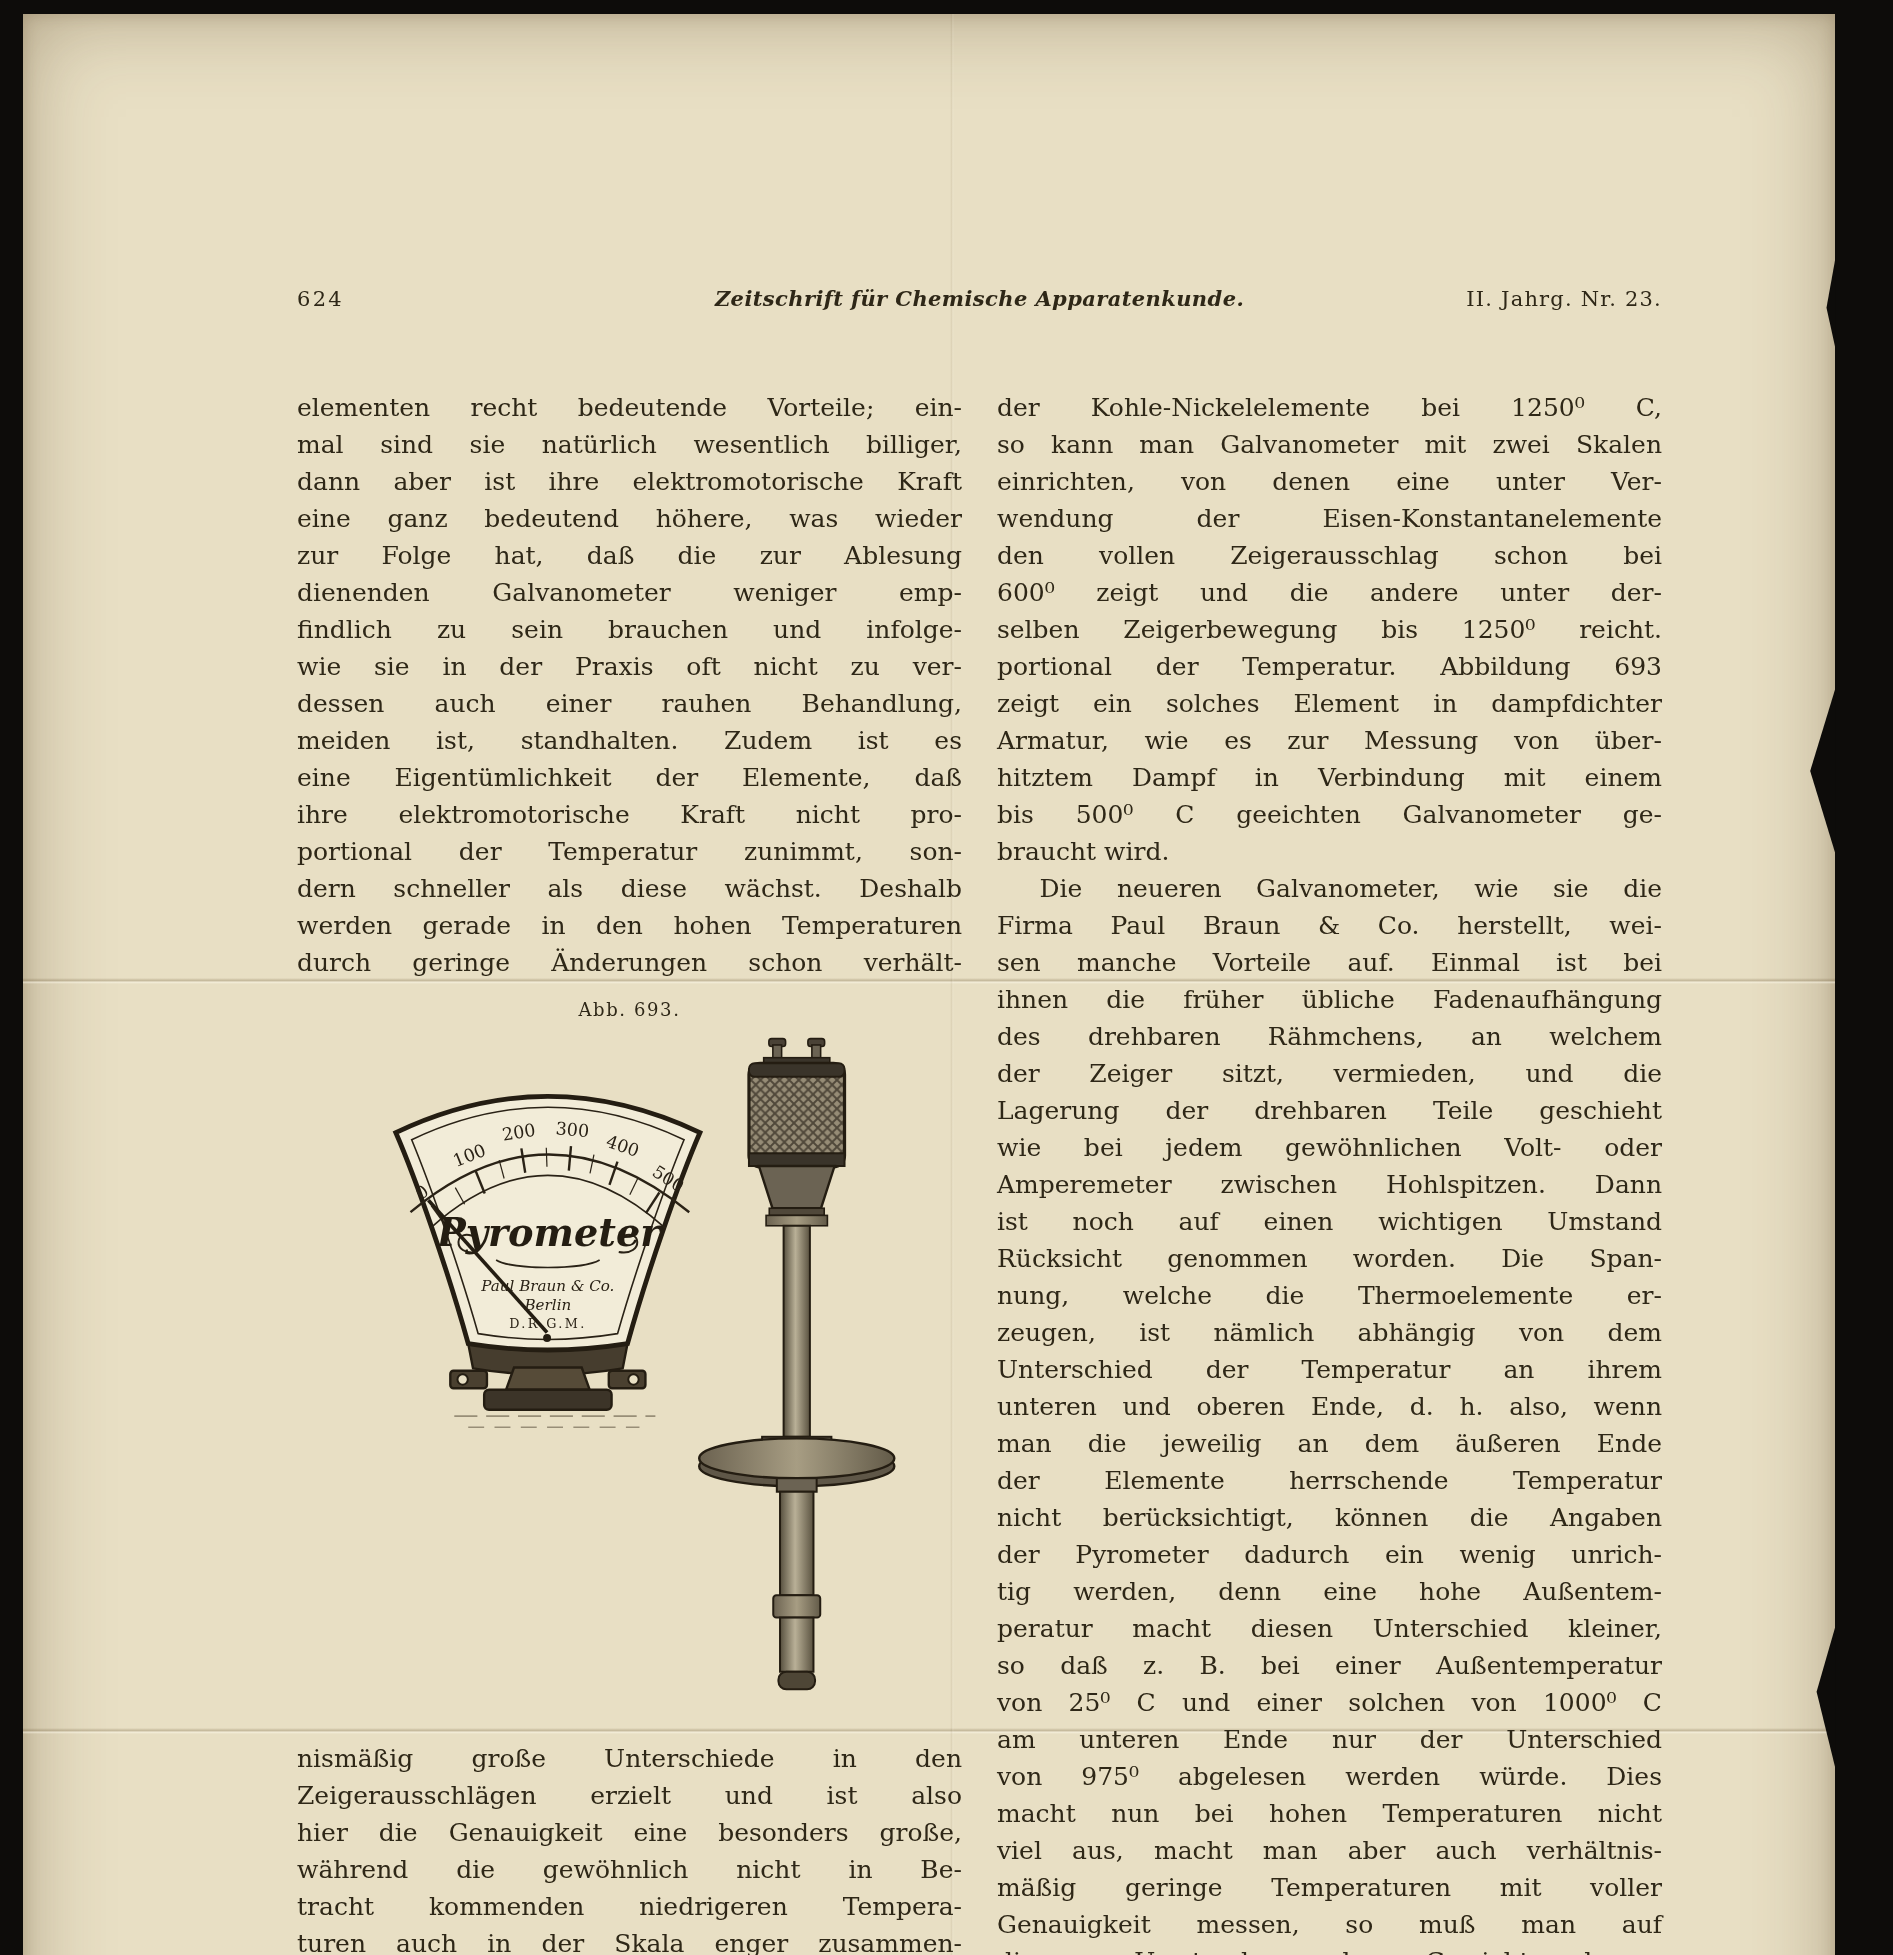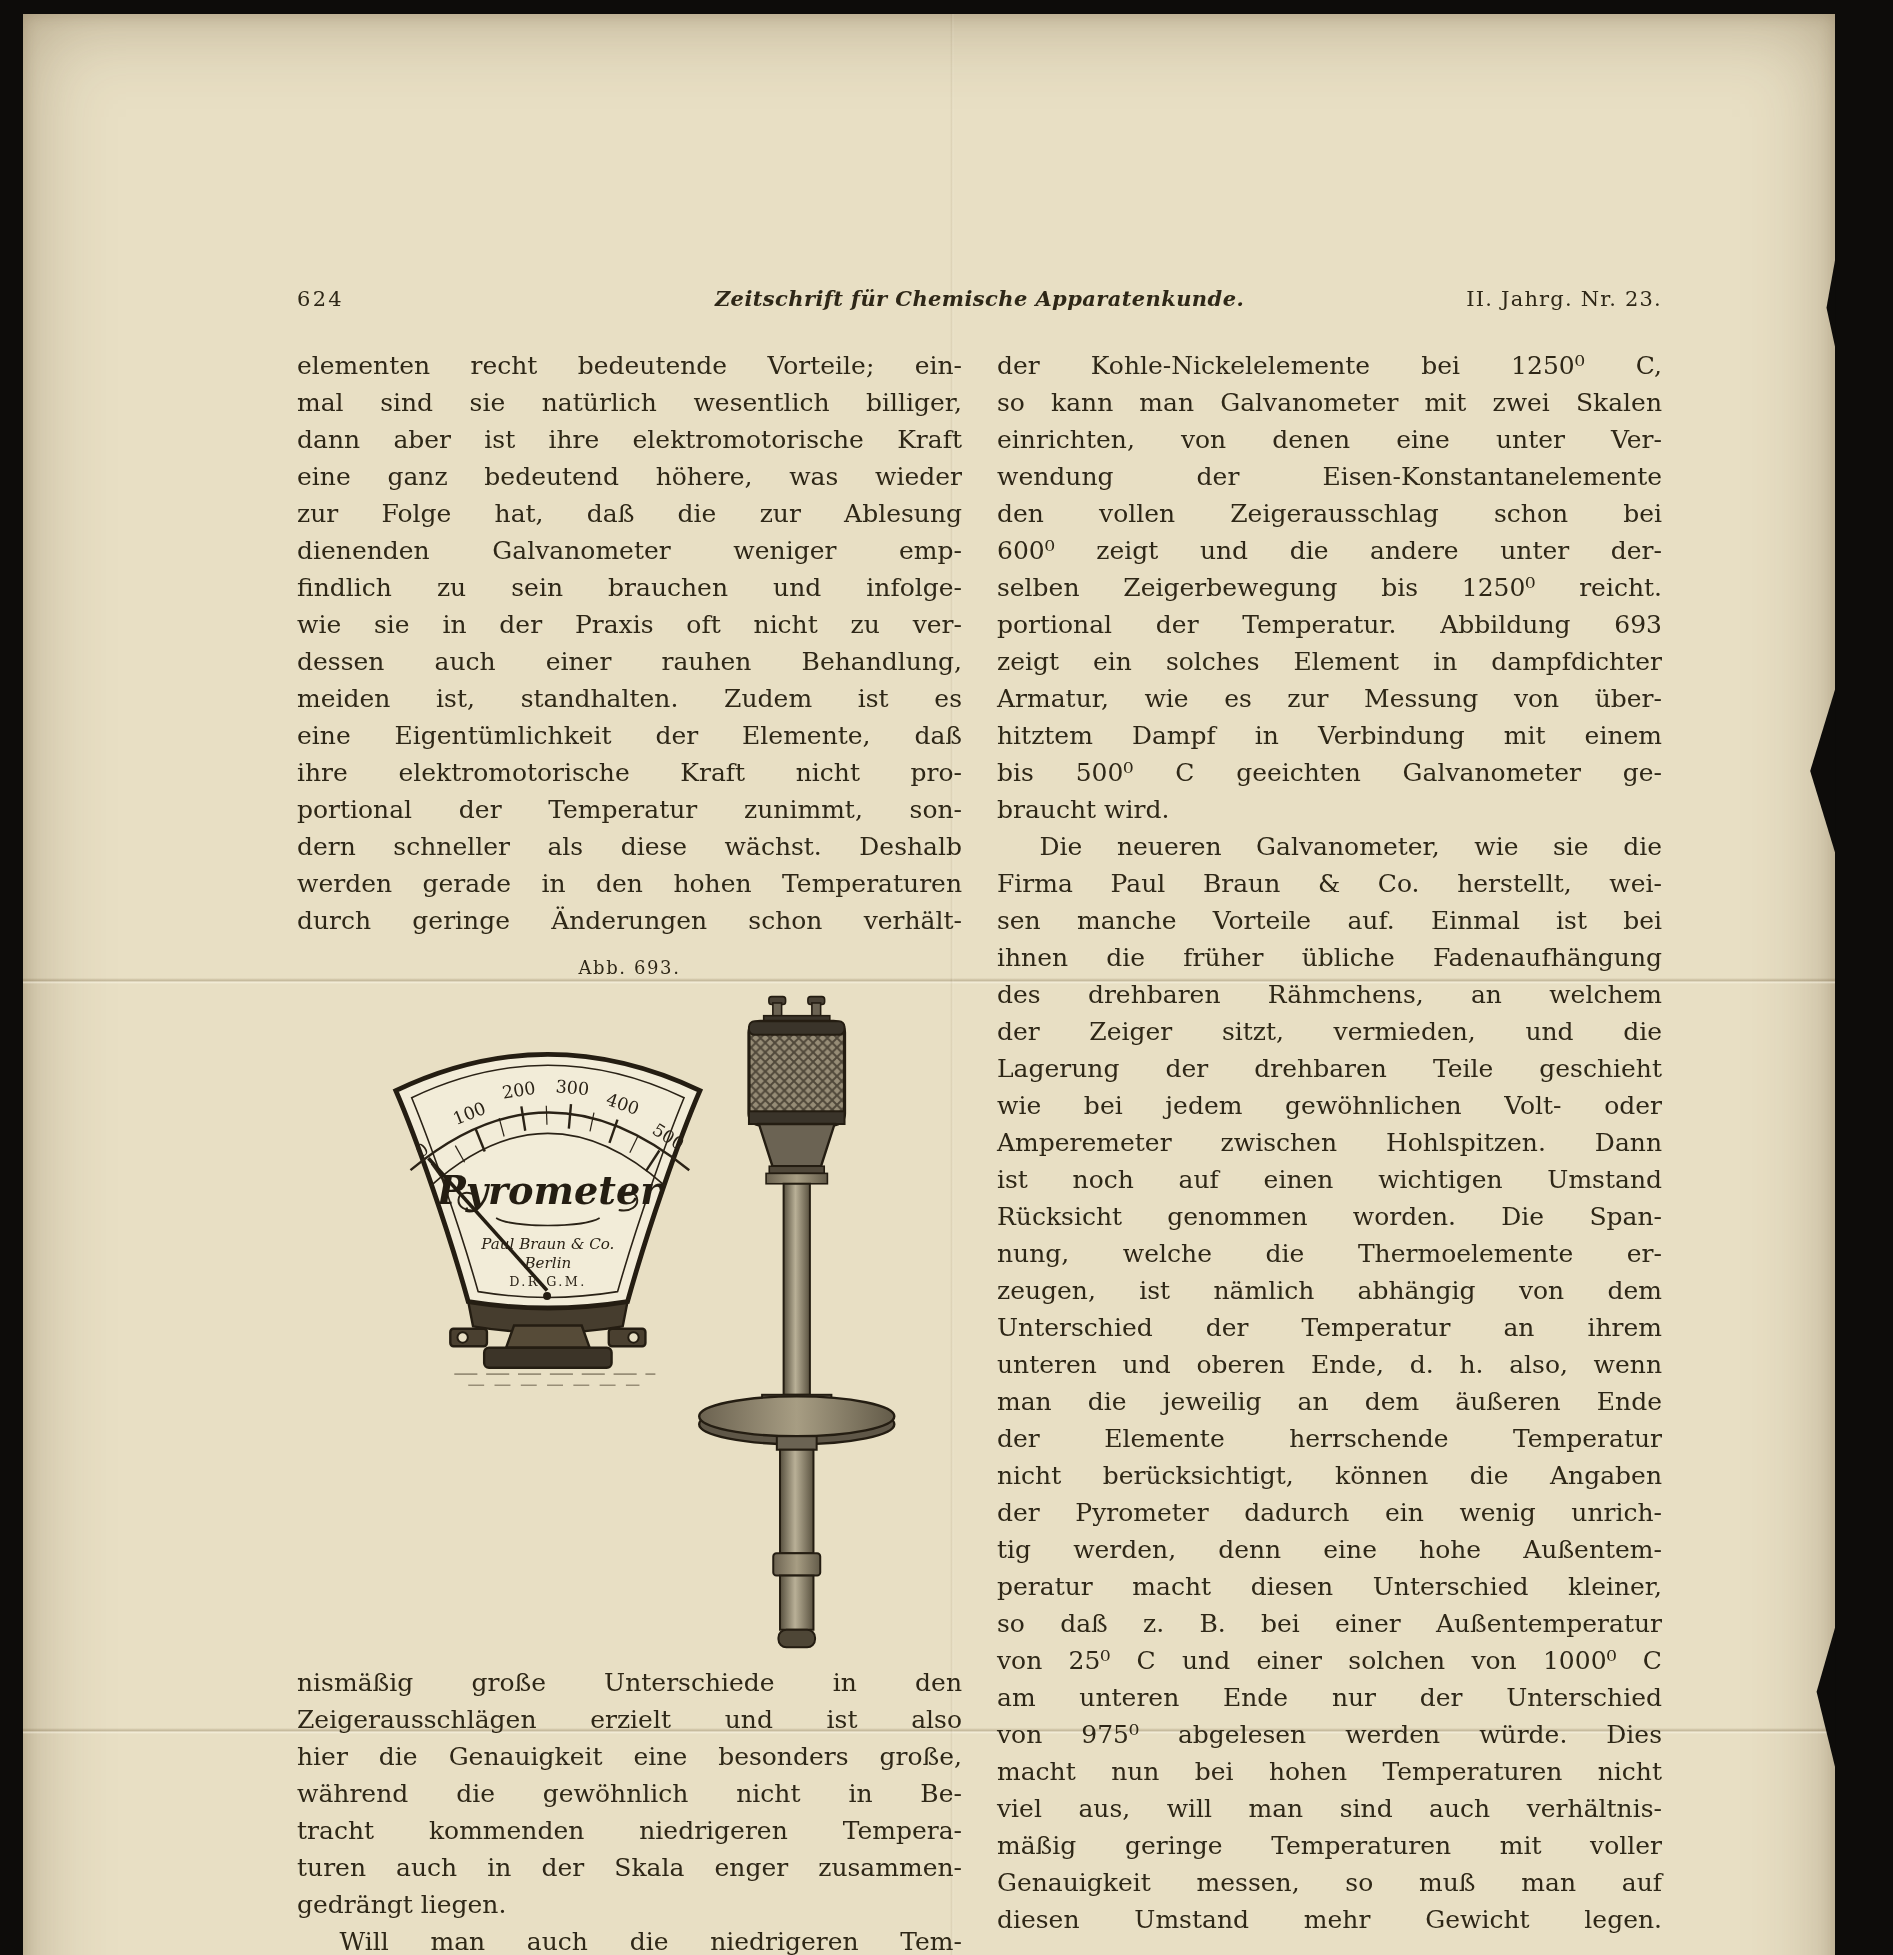--- a/index.html
+++ b/index.html
@@ -22,21 +22,21 @@
   .tear.t3{right:-0.8px;top:242px;width:13.3px;height:94px;clip-path:polygon(100% 0, 30% 55%, 100% 100%);}
 
   .content{position:absolute;left:274px;top:258px;width:1365px;}
   .pghead{display:grid;grid-template-columns:1fr auto 1fr;align-items:baseline;font-size:21px;}
   .pgnum{justify-self:start;letter-spacing:2.3px;}
   .jtitle{justify-self:center;font-weight:bold;letter-spacing:0.4px;font-style:italic;}
   .issue{justify-self:end;letter-spacing:1.2px;margin-top:15px;}
 
   .cols{display:flex;gap:35px;margin-top:36px;}
   .col{flex:1 1 0;min-width:0;}
-  .textblock{font-size:25px;line-height:37px;}
+  .textblock{font-size:25px;line-height:37px;margin-top:42px;}
   .tl{text-align:justify;text-align-last:justify;white-space:normal;}
   .tl.pend{text-align-last:left;}
   .tl.pstart{text-indent:1.7em;}
 
   .fig{margin:18px 0 7.8px 0;}
   .fig figcaption{text-align:center;font-size:18px;letter-spacing:1.6px;margin:11px 0 17px 0;}
   .fig svg{display:block;width:100%;height:auto;}
 
   
   .ln{stroke:#2a2216;fill:none;}
@@ -262,21 +262,21 @@
               <div class="tl">der Elemente herrschende Temperatur</div>
               <div class="tl">nicht berücksichtigt, können die Angaben</div>
               <div class="tl">der Pyrometer dadurch ein wenig unrich-</div>
               <div class="tl">tig werden, denn eine hohe Außentem-</div>
               <div class="tl">peratur macht diesen Unterschied kleiner,</div>
               <div class="tl">so daß z. B. bei einer Außentemperatur</div>
               <div class="tl">von 25⁰ C und einer solchen von 1000⁰ C</div>
               <div class="tl">am unteren Ende nur der Unterschied</div>
               <div class="tl">von 975⁰ abgelesen werden würde. Dies</div>
               <div class="tl">macht nun bei hohen Temperaturen nicht</div>
-              <div class="tl">viel aus, will man sind auch verhältnis-</div>
+              <div class="tl">viel aus, macht man aber auch verhältnis-</div>
               <div class="tl">mäßig geringe Temperaturen mit voller</div>
               <div class="tl">Genauigkeit messen, so muß man auf</div>
               <div class="tl">diesen Umstand mehr Gewicht legen.</div>
             </div>
         </div>
       </div>
     </div>
 
     <div class="tear t1"></div>
     <div class="tear t2"></div>

